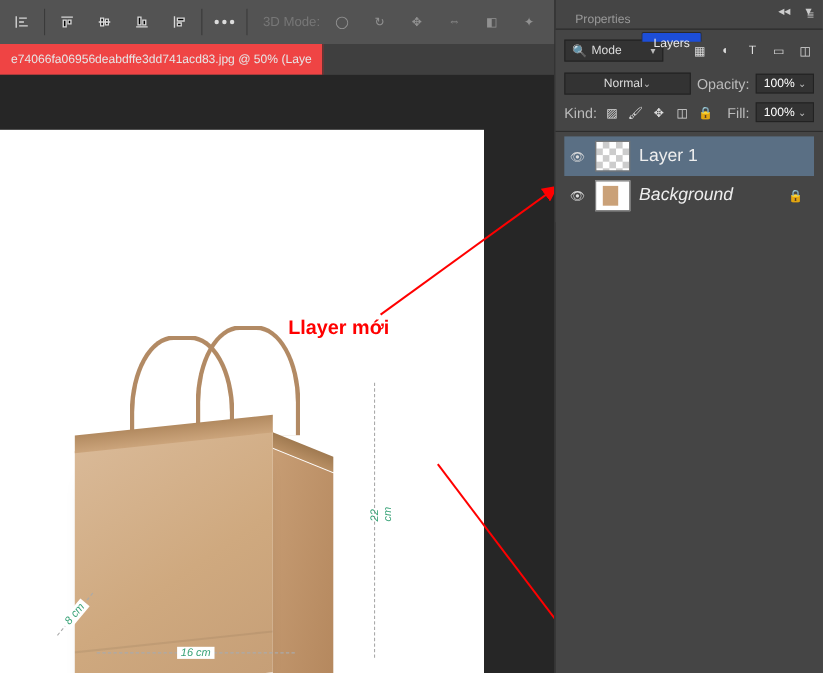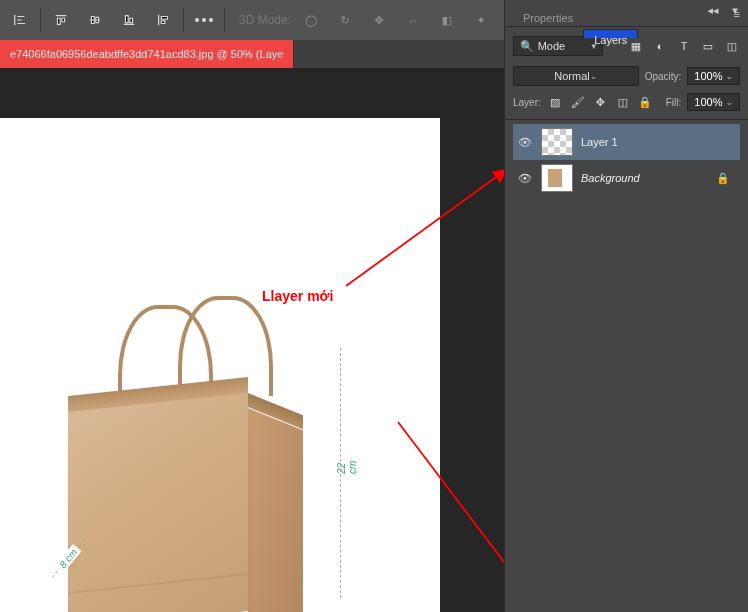--- a/index.html
+++ b/index.html
@@ -126,21 +126,21 @@
     color:#38a277;
     font-size:10px;
     font-style:italic;
   }
   .dim-bottom { left:88px; bottom:18px; width:180px; border-bottom:1px dashed #aaa; text-align:center;}
   .dim-left { left:48px; bottom:32px; width:50px; border-bottom:1px dashed #aaa; transform:rotate(-50deg); transform-origin:left; text-align:center;}
   .dim-right { left:340px; top:230px; height:250px; border-left:1px dashed #aaa;}
   .dim-right span{ position:absolute; left:6px; top:50%; transform:rotate(-90deg) translateX(10px); transform-origin:left;}
   .dim-bottom span, .dim-left span { background:#fff; padding:0 3px; position:relative; top:6px;}
 
-  .annot { position:absolute; color:#ff0000; font-weight:700; font-size:14px; text-shadow: 0 0 2px #fff, 0 0 6px rgba(255,255,255,.6); white-space:nowrap;}
+  .annot { position:absolute; color:#ff0000; font-weight:700; font-size:18px; text-shadow: 0 0 2px #fff, 0 0 6px rgba(255,255,255,.6); white-space:nowrap;}
   .arrow { stroke:#ff0000; stroke-width:1.8; fill:none; marker-end:url(#ah);}
   svg.overlay{ position:absolute; inset:0; width:100%; height:100%; pointer-events:none;}
 
   .panel-col {
     width: 244px;
     background: #454545;
     display:flex; flex-direction:column;
     border-left:1px solid #2b2b2b;
     height: 612px;
     position:absolute; right:0; top:0;
@@ -164,21 +164,21 @@
     font-size:11px;
   }
   .chev{ font-size:9px; color:#bbb;}
   .filter-icons { display:flex; gap:8px; margin-left:auto;}
   .filter-icons .fi{ width:16px;height:16px;display:inline-flex;align-items:center;justify-content:center;color:#ddd; cursor:pointer;}
   .blend-row { margin-top:4px;}
   .blend-sel {
     width:132px; height:20px; background:#333;border:1px solid #222;color:#ddd;
     display:flex;align-items:center;justify-content:center;padding:0 6px;font-size:11px;
   }
-  .opt-label{ color:#bbb; font-size:10px;}
+  .opt-label{ color:#bbb; font-size:13px;}
   .pct-box{
     height:18px; background:#333;border:1px solid #222;color:#fff;
     padding:0 6px; display:flex;align-items:center;gap:3px;font-size:11px;
   }
   .lock-row .licon{ width:18px;height:18px;display:inline-flex;align-items:center;justify-content:center;color:#ddd; cursor:pointer;}
   .lock-row .spacer{flex:1;}
   .hr { height:1px; background:#2c2c2c; margin:4px -8px;}
   .layer {
     display:flex; align-items:center; gap:8px;
     height:36px; padding:0 4px;
@@ -188,21 +188,21 @@
   .thumb{
     width:32px;height:28px; border:1px solid #777; background:#fff;
     display:flex;align-items:center;justify-content:center;font-size:18px;
   }
   .thumb.checker{
     background:
       conic-gradient(#ccc 25%, #fff 0 50%, #ccc 0 75%, #fff 0) 0 0/12px 12px;
   }
   .thumb.bg{ position:relative;}
   .thumb.bg::after{content:""; position:absolute; left:6px; top:4px; width:14px; height:18px; background:#caa178;}
-  .lname{ color:#eee; font-size:11px;}
+  .lname{ color:#eee; font-size:16px;}
   .lname.italic{ font-style:italic;}
   .lock-ind{ margin-left:auto; margin-right:6px; color:#ddd;}
   svg.si{width:14px;height:14px;}
 </style>
 </head>
 <body>
 
 <div class="topbar">
   <div class="icon-btn">
     <svg class="si" viewBox="0 0 16 16">
@@ -264,20 +264,21 @@
     <div class="paper">
       <div class="bag">
         <div class="handle handle2"></div>
         <div class="handle handle1"></div>
         <div class="bag-side"></div>
         <div class="bag-top-side"></div>
         <div class="bag-front"></div>
         <div class="bag-top-front"></div>
         <div class="fold"></div>
       </div>
+      <div class="dim-line dim-bottom"><span>16 cm</span></div>
       <div class="dim-line dim-left"><span>8 cm</span></div>
       <div class="dim-line dim-right">
           <span>22 cm</span>
         </div>
     </div>
 
     <div class="annot" style="left:262px; top:220px;">Llayer mới</div>
 
     <svg class="overlay">
       <defs>
@@ -321,21 +322,21 @@
         <span>Normal</span>
         <span class="chev">⌄</span>
       </div>
       <span class="opt-label" style="margin-left:auto">Opacity:</span>
       <div class="pct-box">
         <span>100%</span>
           <span class="chev">⌄</span>
       </div>
     </div>
     <div class="row lock-row">
-      <span class="opt-label">Layer:</span>
+      <span class="opt-label">Kind:</span>
       <span class="licon">▨</span>
       <span class="licon">🖌</span>
       <span class="licon">✥</span>
       <span class="licon">◫</span>
       <span class="licon">🔒</span>
       <span class="spacer"></span>
       <span class="opt-label">Fill:</span>
       <div class="pct-box">
         <span>100%</span>
           <span class="chev">⌄</span>

